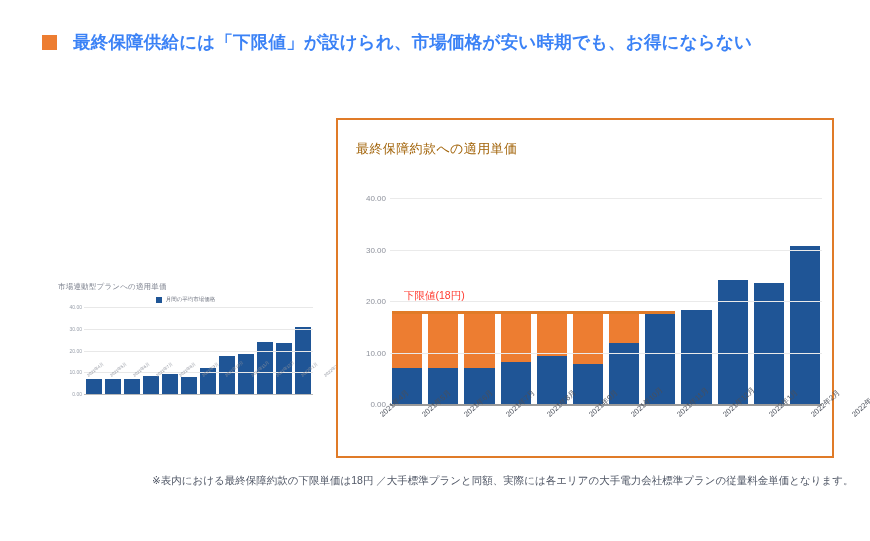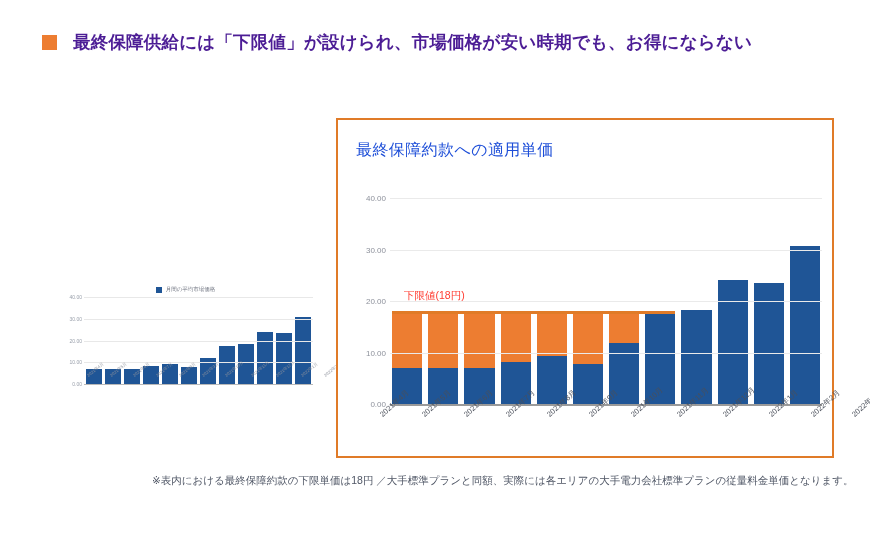--- a/index.html
+++ b/index.html
@@ -7,21 +7,21 @@
     width:870px;height:541px;background:#ffffff;
     font-family:"Liberation Sans","DejaVu Sans",sans-serif;
     position:relative;overflow:hidden;
   }
   
   .headline{
     position:absolute;left:42px;top:30px;display:flex;align-items:center;gap:16px;
   }
   .headline .marker{width:15px;height:15px;background:#ED7D31;flex:0 0 auto;}
   .headline .htext{
-    font-size:17.5px;font-weight:bold;color:#4c1d95;letter-spacing:.2px;white-space:nowrap;text-align:center;
+    font-size:17.5px;font-weight:bold;color:#3b82f6;letter-spacing:.2px;white-space:nowrap;text-align:center;
   }
 
   
   .mini{
     position:absolute;left:58px;top:282px;width:255px;height:140px;
   }
   .mini-title{font-size:7.5px;color:#7a7f8c;letter-spacing:.2px;}
   .mini-legend{display:flex;justify-content:center;align-items:center;gap:4px;margin-top:4px;}
   .mini-legend .sw{width:6px;height:6px;background:#1F5596;}
   .mini-legend .lb{font-size:5.5px;color:#6f7480;}
@@ -36,21 +36,21 @@
     flex:1 1 0;font-size:4.2px;color:#8d919b;white-space:nowrap;
     transform:rotate(-40deg);transform-origin:left top;
   }
 
   
   .panel{
     position:absolute;left:336px;top:118px;width:498px;height:340px;
     border:2px solid #E07B28;background:#ffffff;box-sizing:border-box;
   }
   .panel-title{
-    position:absolute;left:18px;top:20px;font-size:16px;color:#1d4ed8;letter-spacing:.4px;
+    position:absolute;left:18px;top:20px;font-size:13px;color:#a16207;letter-spacing:.4px;
   }
   .legend{
     position:absolute;left:0;right:0;top:46px;display:flex;justify-content:center;
     align-items:center;gap:26px;
   }
   .legend .item{display:flex;align-items:center;gap:6px;}
   .legend .sw{width:10px;height:10px;}
   .legend .sw.orange{background:#ED7D31;}
   .legend .sw.blue{background:#1F5596;}
   .legend .lb{font-size:8.5px;color:#4a4f5a;white-space:nowrap;}
@@ -85,20 +85,21 @@
 </style>
 </head>
 <body>
 
 <div class="headline">
   <div class="marker"></div>
   <div class="htext">最終保障供給には「下限値」が設けられ、市場価格が安い時期でも、お得にならない</div>
 </div>
 
 <div class="mini">
+  <div class="mini-title">市場連動型プランへの適用単価</div>
   <div class="mini-legend">
     <span class="sw"></span>
     <span class="lb">月間の平均市場価格</span>
   </div>
   <div class="mini-plot" id="miniPlot">
     <div class="mini-base"></div>
     <div class="mini-bars" id="miniBars">
         <div class="mini-bar" title="2021年4月" style="height: 15.225px;"></div>
         <div class="mini-bar" title="2021年5月" style="height: 15.225px;"></div>
         <div class="mini-bar" title="2021年6月" style="height: 15.225px;"></div>

